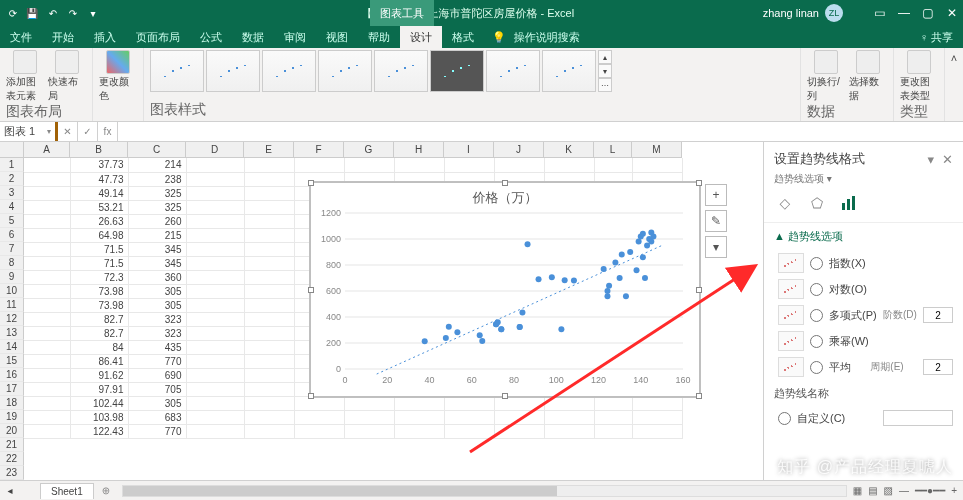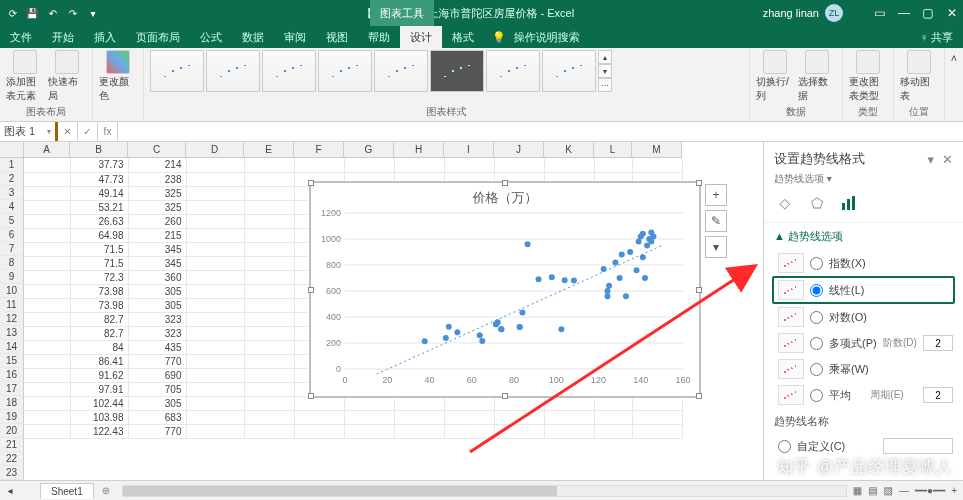--- a/index.html
+++ b/index.html
@@ -20,21 +20,21 @@
   .menutabs { height: 22px; background: #0a6b4d; color: #cfe; display: flex; align-items: stretch; font-size: 11px; }
   .menutabs .tab { padding: 0 10px; line-height: 22px; cursor: pointer; }
   .menutabs .tab.active { background: #f3f2f1; color: #333; }
   .menutabs .spacer { flex: 1; }
   .menutabs .share { padding: 0 10px; line-height: 22px; }
 
   
   .ribbon { height: 74px; background: #f3f2f1; border-bottom: 1px solid #d0d0d0; display: flex; }
   .rgroup { border-right: 1px solid #e2e2e2; padding: 2px 6px 0 6px; display: flex; flex-direction: column; justify-content: space-between; }
   .rgroup .body { display: flex; align-items: flex-start; gap: 4px; height: 56px; }
-  .rgroup .label { font-size: 10px; color: #666; text-align: center; padding-bottom: 2px; }
+  .rgroup .label { font-size: 14px; color: #666; text-align: left; padding-bottom: 2px; }
   .rbtn-lg { width: 38px; display: flex; flex-direction: column; align-items: center; font-size: 10px; gap: 1px; }
   .rbtn-lg .ico { width: 24px; height: 24px; background: #eee; border: 1px solid #ccc; border-radius: 2px; }
   .gallery { display: flex; gap: 2px; }
   .gallery .thumb { width: 54px; height: 42px; background: linear-gradient(#fafafa,#f0f0f0); border: 1px solid #ccc; position: relative; }
   .gallery .thumb::after { content:""; position:absolute; inset:6px; background:
     radial-gradient(circle 1px at 20% 70%, #4a90d9 99%, transparent),
     radial-gradient(circle 1px at 40% 50%, #4a90d9 99%, transparent),
     radial-gradient(circle 1px at 60% 40%, #4a90d9 99%, transparent),
     radial-gradient(circle 1px at 80% 30%, #4a90d9 99%, transparent); }
   .gallery .thumb.dark { background:#555; }
@@ -204,29 +204,20 @@
     <div class="label">数据</div>
   </div>
   <div class="rgroup">
     <div class="body">
       <div class="rbtn-lg">
           <div class="ico"></div>
           <span>更改图表类型</span>
         </div>
     </div>
     <div class="label">类型</div>
-  </div>
-  <div class="rgroup">
-    <div class="body">
-      <div class="rbtn-lg">
-          <div class="ico"></div>
-          <span>移动图表</span>
-        </div>
-    </div>
-    <div class="label">位置</div>
   </div>
   <div style="width:18px; display:flex; align-items:flex-start; justify-content:center; padding-top:4px;">˄</div>
 </div>
 
 <div class="fxbar">
   <div class="namebox">
       <span>图表 1</span>
       <span class="dd">▾</span>
     </div>
   <div class="fxbtn">✕</div>
@@ -698,25 +689,20 @@
           </svg>
         </div>
     </div>
     <div class="sect-title">▲ <span>趋势线选项</span></div>
     <div id="trend-opts">
         <div class="opt">
     <div class="othumb"></div>
     <input type="radio" style="">
     <span>指数(X)</span>
         </div>
-        <div class="opt selected">
-    <div class="othumb"></div>
-    <input type="radio" checked="" style="">
-    <span>线性(L)</span>
-        </div>
         <div class="opt">
     <div class="othumb"></div>
     <input type="radio" style="">
     <span>对数(O)</span>
         </div>
         <div class="opt">
     <div class="othumb"></div>
     <input type="radio" style="">
     <span>多项式(P)</span>
           <span style="margin-left:auto;font-size:10px;color:#888;">阶数(D)</span>

